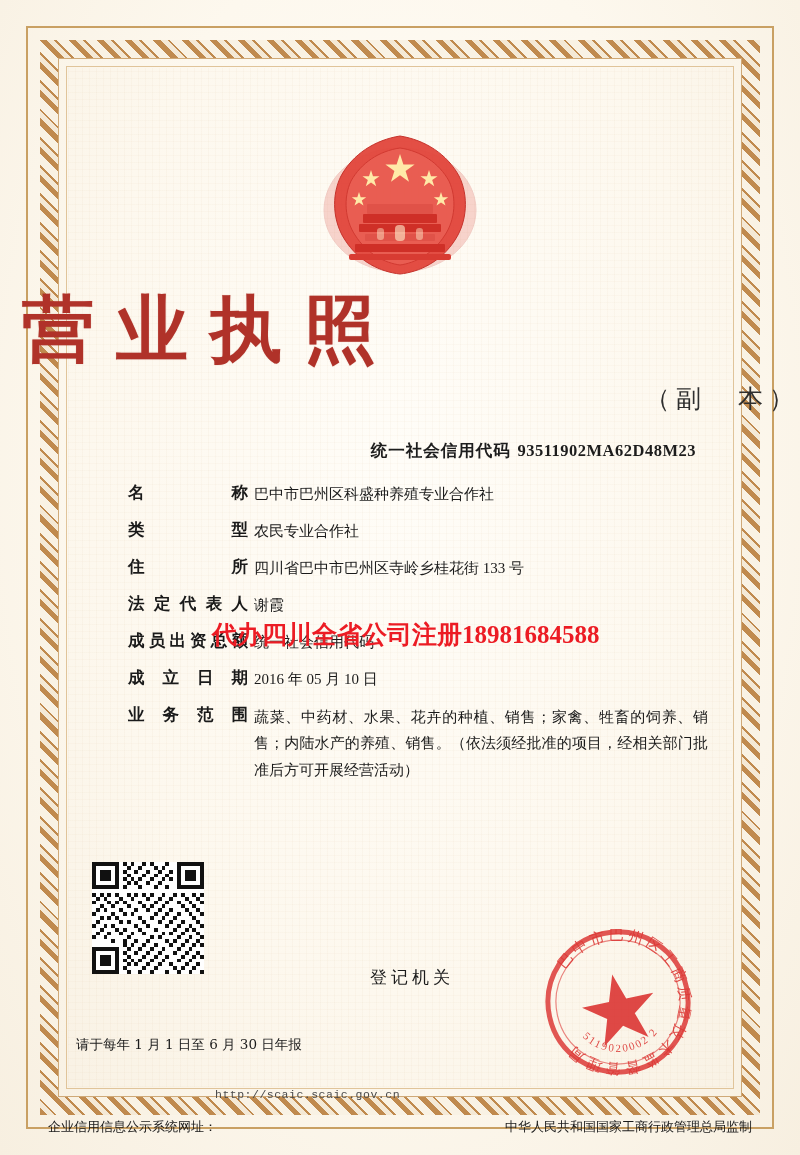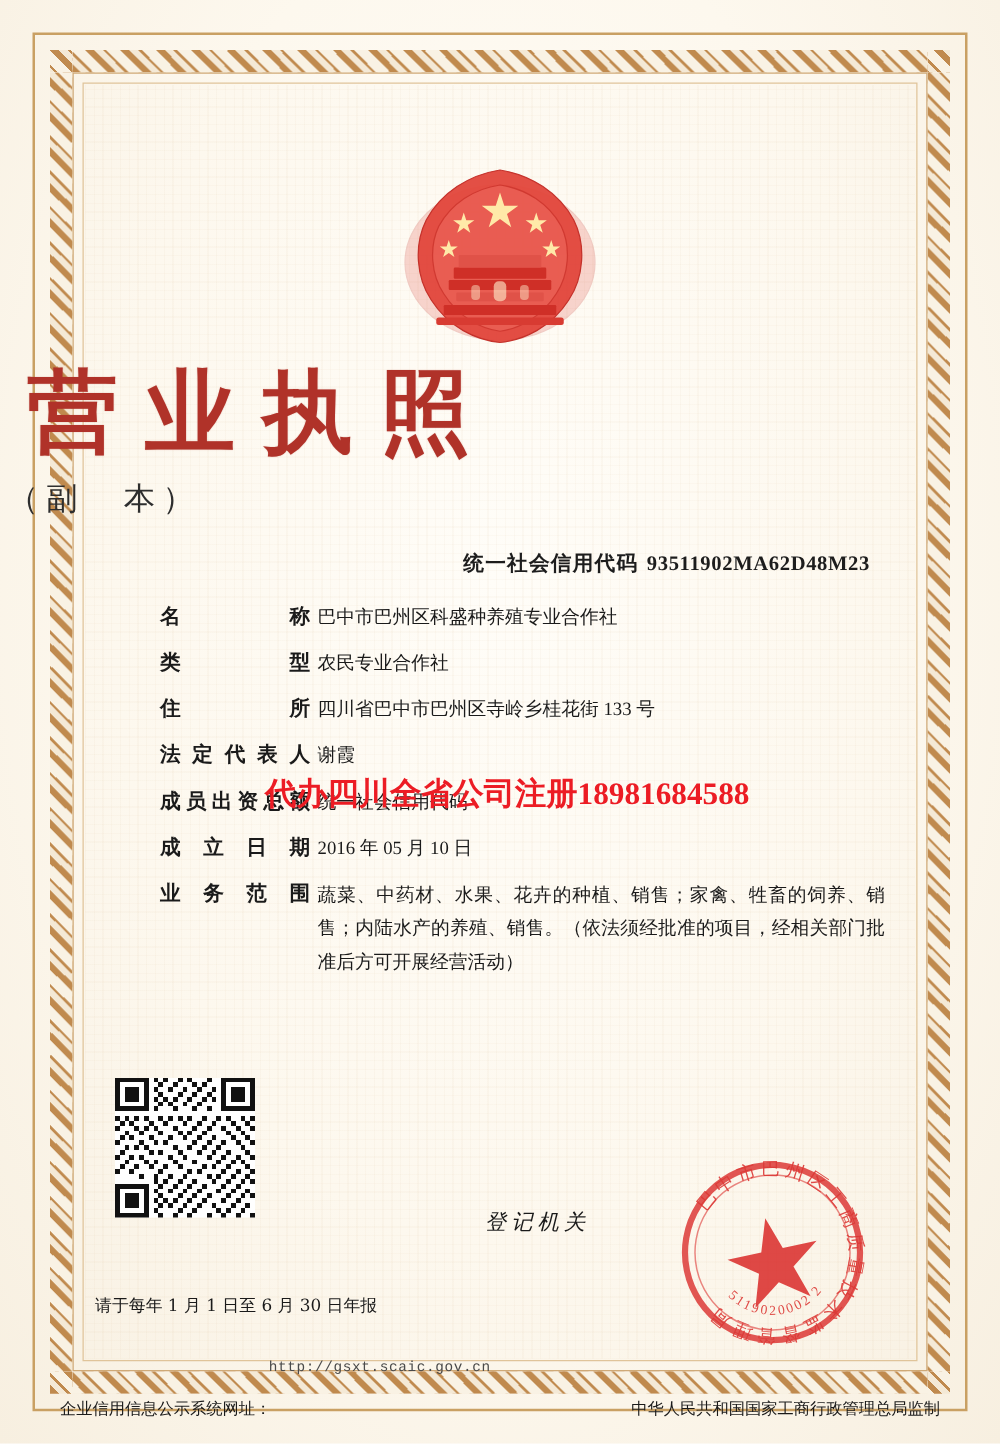--- a/index.html
+++ b/index.html
@@ -85,21 +85,21 @@
     letter-spacing: 22px;
     text-indent: 22px;
     color: #b03229;
     text-shadow: 0 0 1px rgba(160,40,30,.4);
   }
   .sub-title {
     position: absolute;
     top: 382px;
     left: 0;
     width: 800px;
-    text-align: left;
+    text-align: right;
     font-family: "DejaVu Serif", serif;
     font-size: 25px;
     letter-spacing: 6px;
     text-indent: 6px;
     color: #2e2e2e;
   }
 
   .credit-code {
     position: absolute;
     top: 440px;
@@ -168,27 +168,26 @@
     position: absolute;
     left: 92px;
     top: 862px;
     width: 112px;
     height: 112px;
   }
 
   
   .registry {
     position: absolute;
-    left: 388px;
+    left: 370px;
     top: 966px;
     font-size: 17px;
     font-family: "DejaVu Serif", serif;
     color: #1a1a1a;
     letter-spacing: 4px;
-    font-style: italic;
   }
   .issue-date {
     position: absolute;
     right: 92px;
     top: 1028px;
     font-size: 16px;
     font-family: "DejaVu Serif", serif;
     color: #1a1a1a;
     letter-spacing: 2px;
   }
@@ -590,17 +589,17 @@
         <textPath href="#sealArc" startOffset="12%">巴中市巴州区工商质量技术监督管理局</textPath>
       </text>
       <text font-size="11" fill="#d8201e" font-family="'Liberation Serif', serif" letter-spacing="2" opacity=".9">
         <textPath href="#sealArcBottom" startOffset="18%">5119020002 2</textPath>
       </text>
       <polygon fill="#d8201e" opacity=".92" points="84,56 92.8,82.2 120.4,82.2 98.1,98.4 106.6,124.6 84,108.4 61.4,124.6 69.9,98.4 47.6,82.2 75.2,82.2"></polygon>
     </svg>
   </div>
 
   <div class="annual-note">请于每年 1 月 1 日至 6 月 30 日年报</div>
-  <div class="site-url">http://gsxt.scaic.gov.cn</div>
+  <div class="site-url">http://scaic.scaic.gov.cn</div>
   <div class="footer-left">企业信用信息公示系统网址：</div>
   <div class="footer-right">中华人民共和国国家工商行政管理总局监制</div>
 
 </div>
 
 </body></html>

